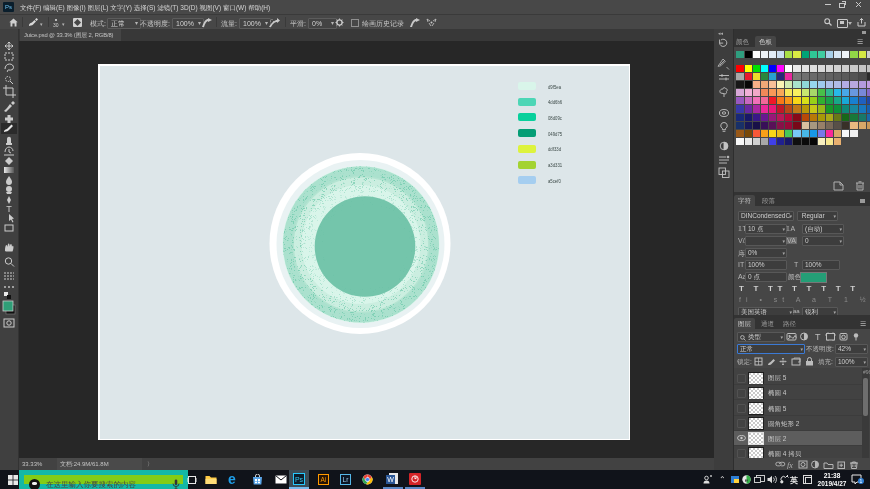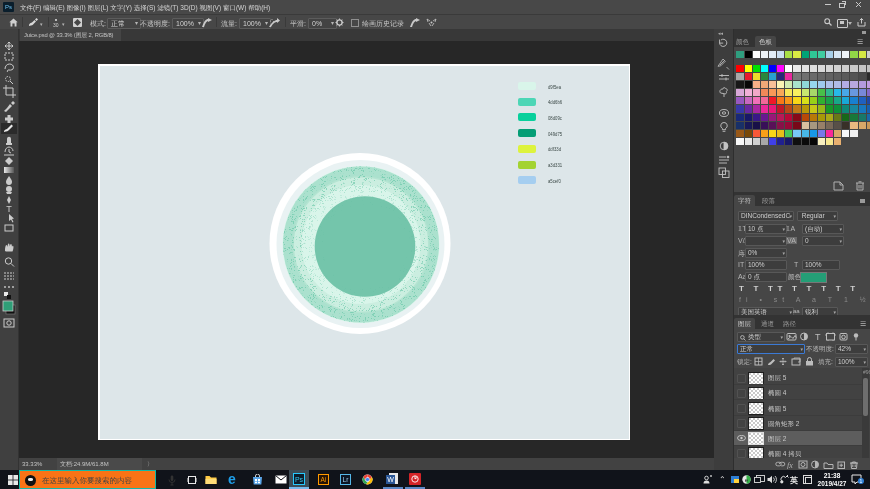--- a/index.html
+++ b/index.html
@@ -608,21 +608,21 @@
 
 <div class="abs" id="taskbar" style="left:0;top:470px;width:870px;height:19px;background:#10131a;">
 
   <svg class="abs" style="left:8px;top:5px;" width="10" height="10" viewBox="0 0 10 10">
       <rect x="0" y="0" width="4.6" height="4.6" fill="#e8e8e8"></rect>
       <rect x="5.4" y="0" width="4.6" height="4.6" fill="#e8e8e8"></rect>
       <rect x="0" y="5.4" width="4.6" height="4.6" fill="#e8e8e8"></rect>
       <rect x="5.4" y="5.4" width="4.6" height="4.6" fill="#e8e8e8"></rect>
     </svg>
 
-  <div class="abs" style="left:19px;top:0px;width:137px;height:19px;background:#f97316;border:1px solid #14b8a6;box-sizing:border-box;">
+  <div class="abs" style="left:19px;top:0px;width:169px;height:19px;background:#84cc16;border:5px solid #14b8a6;box-sizing:border-box;">
     <div class="abs" style="left:5px;top:3.5px;width:11px;height:11px;background:#111;border-radius:50%;"></div>
     <div class="abs" style="left:8px;top:7px;width:5px;height:3px;background:#f2f2f2;border-radius:40%;"></div>
     <div class="abs" style="left:22px;top:4.5px;font-size:7.5px;color:#444;">在这里输入你要搜索的内容</div>
     <svg class="abs" style="left:148px;top:4px;" width="8" height="11" viewBox="0 0 8 11">
         <rect x="2.7" y="0.5" width="2.6" height="5.5" rx="1.3" fill="#333"></rect>
         <path d="M1 4.5 a3 3 0 0 0 6 0 M4 7.5 L4 10 M2.4 10 L5.6 10" stroke="#333" stroke-width="0.9" fill="none"></path>
       </svg>
   </div>
 
   <svg class="abs" style="left:187px;top:5px;" width="10" height="10" viewBox="0 0 10 10">

